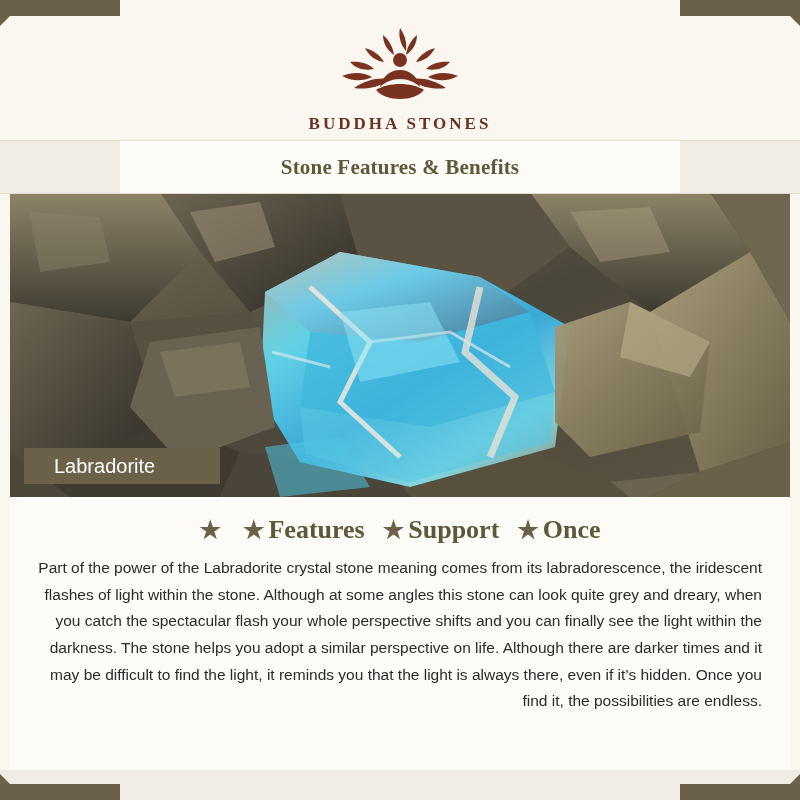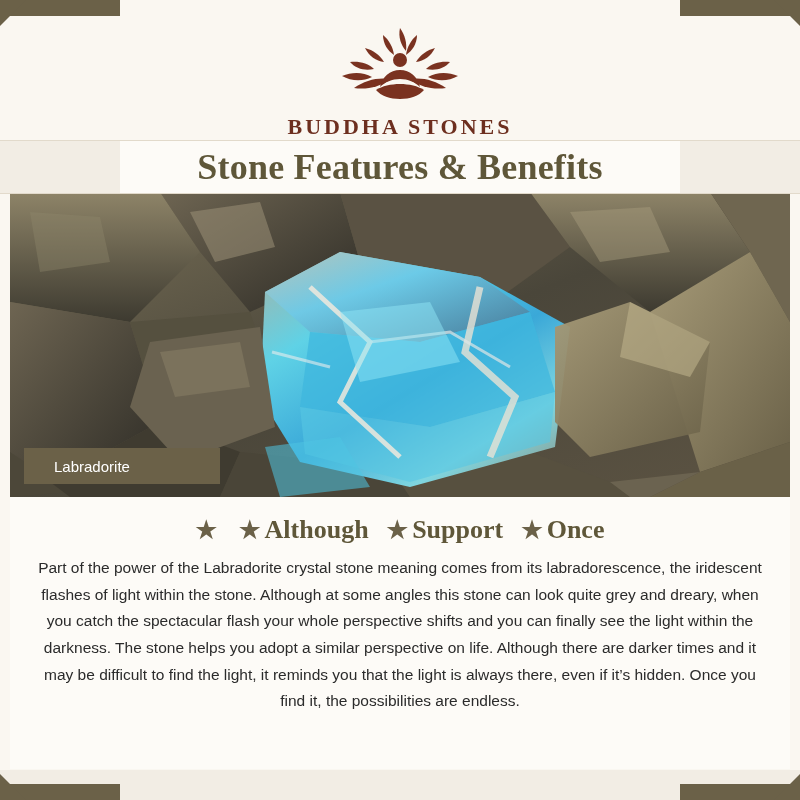--- a/index.html
+++ b/index.html
@@ -85,21 +85,21 @@
     text-align: center;
     z-index: 3;
   }
   .brand-logo {
     display: block;
     margin: 0 auto;
   }
   .brand-name {
     margin-top: 4px;
     font-family: "Liberation Serif", serif;
-    font-size: 22px;
+    font-size: 17px;
     letter-spacing: 3px;
     color: #6d2f1f;
     font-weight: bold;
   }
 
   
   .title-band {
     position: absolute;
     top: 140px;
     left: 0;
@@ -117,21 +117,21 @@
     width: 560px;
     height: 52px;
     background: #fdfbf7;
     display: flex;
     align-items: center;
     justify-content: center;
   }
   .title-text {
     font-family: "Liberation Serif", serif;
     font-weight: bold;
-    font-size: 36px;
+    font-size: 21px;
     color: #5f5739;
     letter-spacing: 0.2px;
   }
 
   
   .hero {
     position: absolute;
     top: 192px;
     left: 10px;
     width: 780px;
@@ -143,21 +143,21 @@
   .hero svg { display: block; }
 
   .stone-label {
     position: absolute;
     left: 24px;
     top: 448px;
     min-width: 196px;
     height: 36px;
     background: #6b6148;
     color: #ffffff;
-    font-size: 15px;
+    font-size: 20px;
     display: flex;
     align-items: center;
     padding: 0 16px 0 30px;
     box-sizing: border-box;
     z-index: 6;
   }
 
   
   .content {
     position: absolute;
@@ -188,21 +188,21 @@
   }
   .benefit .star {
     color: #6b6148;
     font-size: 24px;
     margin-right: 4px;
   }
   .body-text {
     font-size: 15.5px;
     line-height: 1.72;
     color: #2b2b2b;
-    text-align: center;
+    text-align: right;
   }
 
   .bottom-strip {
     position: absolute;
     bottom: 0; left: 0;
     width: 800px; height: 30px;
     background: #f2ede4;
     z-index: 1;
   }
 </style>
@@ -331,21 +331,21 @@
 
   <div class="stone-label">Labradorite</div>
 
   <div class="content">
     <div class="benefits">
       <div class="benefit">
         <span class="star">★</span>
       </div>
       <div class="benefit">
         <span class="star">★</span>
-        <span>Although</span>
+        <span>Features</span>
       </div>
       <div class="benefit">
         <span class="star">★</span>
         <span>Support</span>
       </div>
       <div class="benefit">
         <span class="star">★</span>
         <span>Once</span>
       </div>
     </div>

